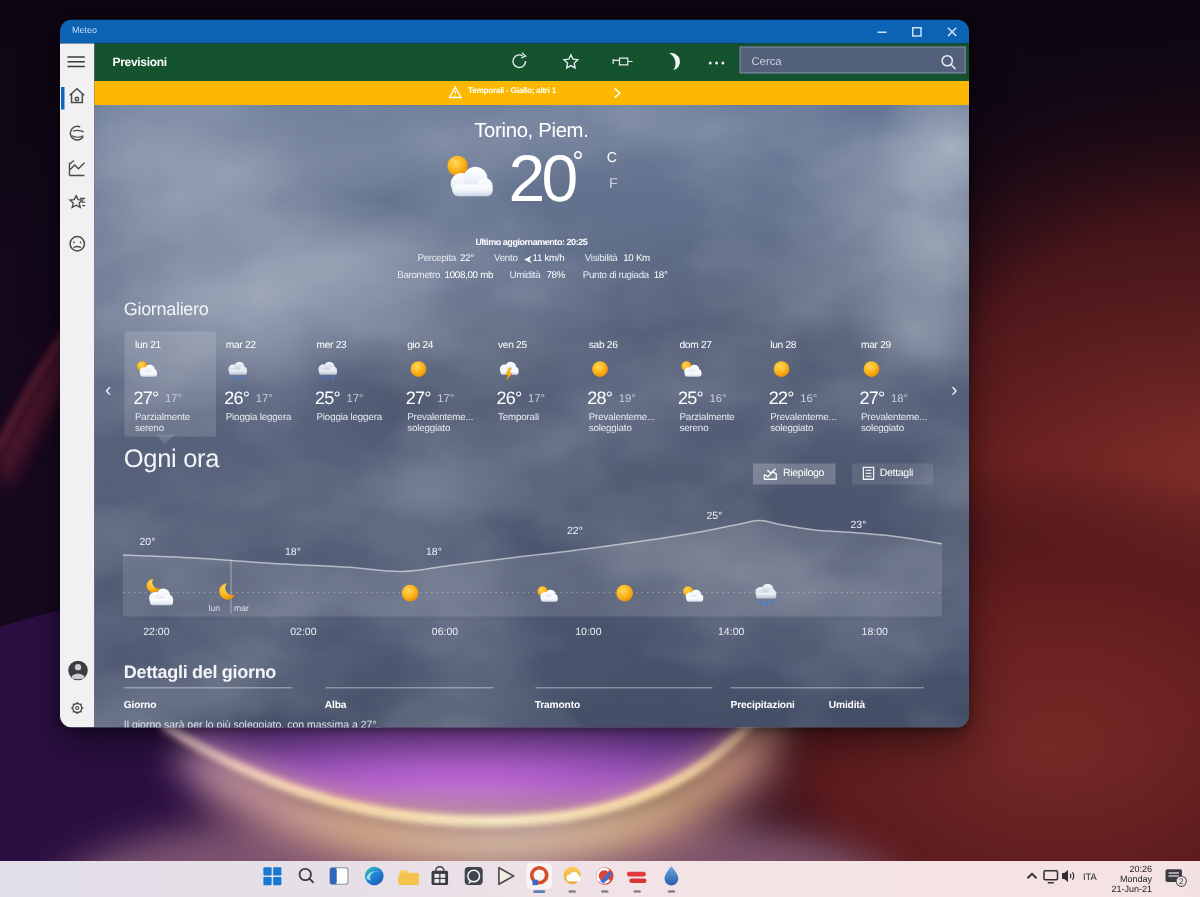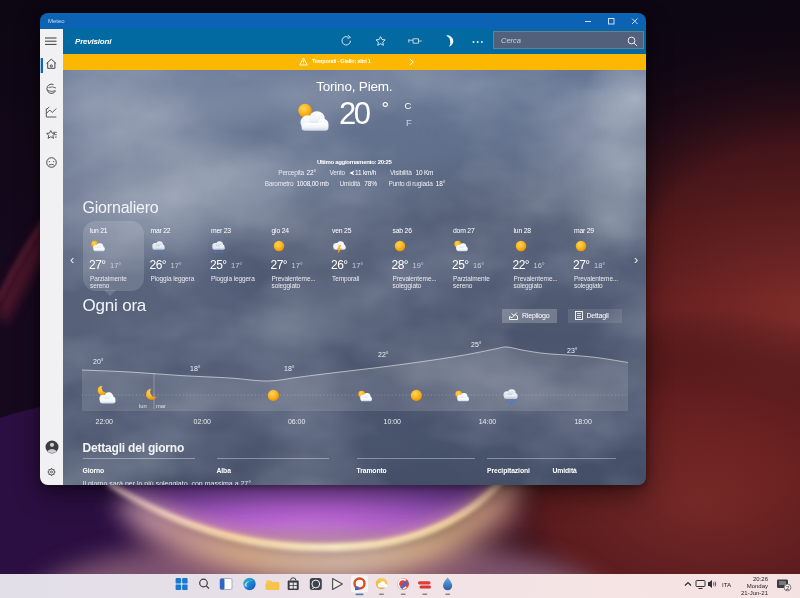--- a/index.html
+++ b/index.html
@@ -14,21 +14,21 @@
 #taskbar{position:absolute;left:0;top:574px;width:800px;height:24px;
  background:linear-gradient(90deg,#e2dfe9 0%,#e7dfe7 30%,#f2e3e6 55%,#f5e4e3 75%,#f3e2e1 100%);}
 
 
 #win{position:absolute;left:40px;top:13px;width:605.5px;height:472px;border-radius:8px;overflow:hidden;
  box-shadow:0 10px 26px rgba(0,0,0,0.45), 0 2px 6px rgba(0,0,0,0.3);}
 #titlebar{position:absolute;left:0;top:0;width:100%;height:16px;background:#0c63b4;color:#c9dcf0;font-size:6px;}
 #titlebar .t{position:absolute;left:8px;top:4.5px;}
 #sidebar{position:absolute;left:0;top:16px;width:23px;height:456px;background:#f1f0f2;}
 #main{position:absolute;left:23px;top:16px;width:582.5px;height:456px;}
-#toolbar{position:absolute;left:0;top:0;width:100%;height:24.5px;background:#0369a1;font-style:italic;}
+#toolbar{position:absolute;left:0;top:0;width:100%;height:24.5px;background:#14532d;}
 #alert{position:absolute;left:0;top:24.5px;width:100%;height:16px;background:#fcb800;}
 #content{position:absolute;left:0;top:40.5px;width:582.5px;height:420px;overflow:hidden;
  background:
   radial-gradient(75px 60px at 572px 28px, rgba(192,200,212,0.6), rgba(192,200,212,0) 72%),
   radial-gradient(65px 50px at 562px 95px, rgba(182,190,203,0.55), rgba(182,190,203,0) 72%),
   radial-gradient(60px 45px at 545px 150px, rgba(170,179,194,0.4), rgba(170,179,194,0) 72%),
   radial-gradient(170px 75px at 90px 45px, rgba(172,181,197,0.55), rgba(172,181,197,0) 70%),
   radial-gradient(230px 95px at 75px 125px, rgba(164,173,190,0.6), rgba(164,173,190,0) 70%),
   radial-gradient(140px 55px at 150px 100px, rgba(178,186,200,0.45), rgba(178,186,200,0) 70%),
   radial-gradient(150px 60px at 235px 25px, rgba(164,173,190,0.45), rgba(164,173,190,0) 70%),
@@ -39,21 +39,21 @@
   radial-gradient(320px 130px at 430px 280px, rgba(64,72,93,0.3), rgba(64,72,93,0) 75%),
   radial-gradient(200px 80px at 80px 260px, rgba(122,131,151,0.25), rgba(122,131,151,0) 70%),
   linear-gradient(178deg, #687896 0%, #5f6d88 28%, #545f79 50%, #515c75 58%, #48536d 82%, #434e66 100%);
  color:#fff;}
 
 
 .c{position:absolute;}
 .ctr{left:0;width:100%;text-align:center;}
 
 
-.card{position:absolute;top:151.5px;width:60.5px;height:70px;color:#fff;border-radius:13px;}
+.card{position:absolute;top:151.5px;width:60.5px;height:70px;color:#fff;}
 .card.sel{background:rgba(255,255,255,0.14);}
 .card.sel::after{content:'';position:absolute;left:21px;bottom:-11px;border:6px solid transparent;border-top-color:rgba(255,255,255,0.14);}
 .card .d{position:absolute;left:7px;top:6px;font-size:6.8px;letter-spacing:-0.2px;}
 .card .ic{position:absolute;left:6px;top:19px;}
 .card .t1{position:absolute;left:6px;top:36.5px;font-size:12px;letter-spacing:-0.5px;}
 .card .t2{position:absolute;left:27px;top:40px;font-size:7.5px;color:#c9ced8;}
 .card .cond{position:absolute;left:7px;top:54px;font-size:6.5px;line-height:7px;color:#e9ebf1;width:52px;letter-spacing:-0.1px;}
 
 .btn{position:absolute;height:14.5px;font-size:7px;color:#fff;display:flex;align-items:center;letter-spacing:-0.2px;}
 
@@ -366,21 +366,21 @@
               <use href="#cl" fill="url(#cg)" transform="translate(6,14) scale(0.75)"></use>
             </g>
           </defs>
         </svg>
 
         <div class="c ctr" style="top:9.5px;font-size:13.5px;color:#fff;letter-spacing:-0.2px;">Torino, Piem.</div>
         <svg class="c" style="left:234px;top:33px;" width="33" height="29" viewBox="0 0 66 58">
           <circle cx="16" cy="15" r="13.5" fill="url(#sg)"></circle>
           <use href="#cl" fill="url(#cg)" transform="translate(-3,11.5) scale(1.1)"></use>
         </svg>
-        <div class="c" style="left:276px;top:28px;font-size:31px;letter-spacing:-2.5px;line-height:1;color:#fff;">20</div>
+        <div class="c" style="left:276px;top:28px;font-size:44px;letter-spacing:-2.5px;line-height:1;color:#fff;">20</div>
           <div class="c" style="left:318.5px;top:28.5px;font-size:19px;color:#fff;">°</div>
         <div class="c" style="left:341.5px;top:30.5px;font-size:9.5px;color:#fff;">C</div>
         <div class="c" style="left:343px;top:47.5px;font-size:9.5px;color:#cfd5e0;">F</div>
         <div class="c ctr" style="top:89px;font-size:6px;font-weight:bold;color:#fff;letter-spacing:-0.3px;">Ultimo aggiornamento: 20:25</div>
 
         <div class="c" style="left:215.3px;top:99.5px;font-size:6.5px;color:#e6eaf1;letter-spacing:-0.2px;">Percepita</div>
         <div class="c" style="left:243.6px;top:99.5px;font-size:6.5px;color:#fff;letter-spacing:-0.2px;">22°</div>
         <div class="c" style="left:266.4px;top:99.5px;font-size:6.5px;color:#e6eaf1;letter-spacing:-0.2px;">Vento</div>
         <svg class="c" style="left:285.5px;top:100.5px;" width="6" height="6" viewBox="0 0 7 7">
             <path d="M 6.5 0.5 L 0.5 3.5 L 6.5 6.5 L 4.5 3.5 Z" fill="#fff"></path>
@@ -388,21 +388,21 @@
         <div class="c" style="left:292px;top:99.5px;font-size:6.5px;color:#fff;letter-spacing:-0.2px;">11 km/h</div>
         <div class="c" style="left:326.9px;top:99.5px;font-size:6.5px;color:#e6eaf1;letter-spacing:-0.2px;">Visibilità</div>
         <div class="c" style="left:352.5px;top:99.5px;font-size:6.5px;color:#fff;letter-spacing:-0.2px;">10 Km</div>
         <div class="c" style="left:201.8px;top:110px;font-size:6.5px;color:#e6eaf1;letter-spacing:-0.2px;">Barometro</div>
         <div class="c" style="left:233.4px;top:110px;font-size:6.5px;color:#fff;letter-spacing:-0.2px;">1008,00 mb</div>
         <div class="c" style="left:276.6px;top:110px;font-size:6.5px;color:#e6eaf1;letter-spacing:-0.2px;">Umidità</div>
         <div class="c" style="left:301.3px;top:110px;font-size:6.5px;color:#fff;letter-spacing:-0.2px;">78%</div>
         <div class="c" style="left:325.5px;top:110px;font-size:6.5px;color:#e6eaf1;letter-spacing:-0.2px;">Punto di rugiada</div>
         <div class="c" style="left:372.8px;top:110px;font-size:6.5px;color:#fff;letter-spacing:-0.2px;">18°</div>
 
-        <div class="c" style="left:19.5px;top:129px;font-size:16px;color:#f2f4f8;letter-spacing:-0.2px;">Giornaliero</div>
+        <div class="c" style="left:19.5px;top:129px;font-size:12px;color:#f2f4f8;letter-spacing:-0.2px;">Giornaliero</div>
 
         <div class="c" style="left:7px;top:182.5px;font-size:13px;color:#e8ecf2;">‹</div>
         <div class="c" style="left:571px;top:182.5px;font-size:13px;color:#e8ecf2;">›</div>
         <div id="cards">
           <div class="card sel" style="left:20px;">
             <div class="d">lun 21</div>
             <svg class="ic" width="17" height="13" viewBox="0 0 66 50">
                 <use href="#suncloud"></use>
               </svg>
             <div class="t1">27°</div>

